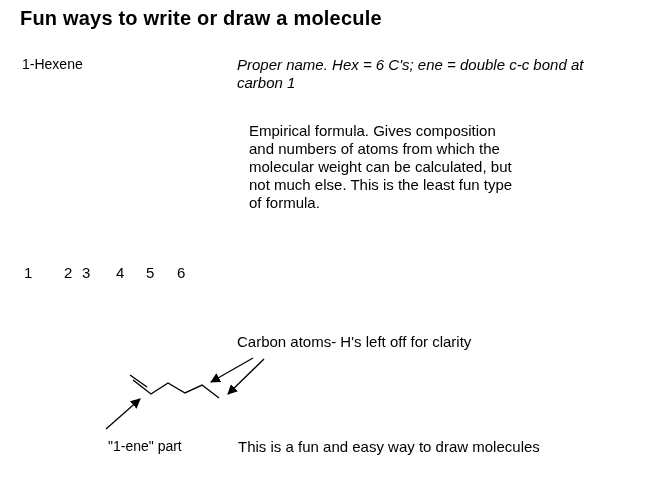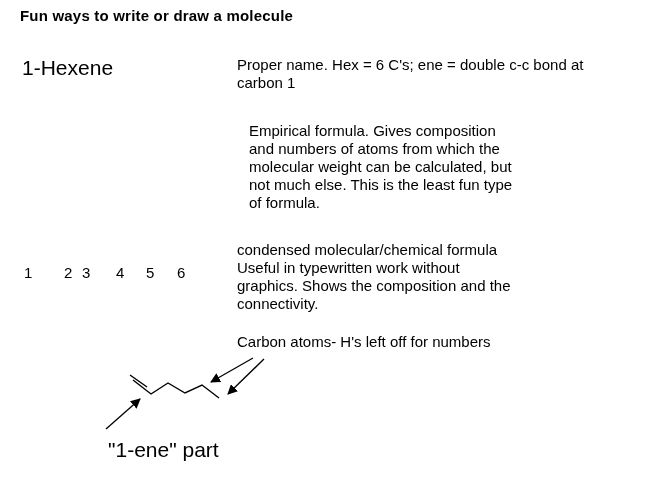--- a/index.html
+++ b/index.html
@@ -12,35 +12,35 @@
     width: 657px;
     height: 488px;
     background: #ffffff;
     font-family: "Liberation Sans", "DejaVu Sans", sans-serif;
     color: #000000;
     overflow: hidden;
   }
   .abs { position: absolute; }
   .title {
     left: 20px; top: 7px;
-    font-size: 15px;
+    font-size: 20px;
     font-weight: bold;
     letter-spacing: 0.2px;
   }
   .lbl {
-    font-size: 21px;
+    font-size: 14px;
   }
   .desc {
     font-size: 15px;
     line-height: 18px;
     white-space: pre-line;
     width: 420px;
   }
   .lbl-hexene { left: 22px; top: 56px; }
-  .desc-1 { left: 237px; top: 56px; }
+  .desc-1 { left: 237px; top: 56px; font-style: italic; }
   .formula-box {
     left: 15px; top: 115px;
     width: 62px; height: 28px;
     border: 2px dashed #ff5c5c;
     border-radius: 3px;
     display: flex;
     align-items: center;
     justify-content: center;
     font-size: 16px;
   }
@@ -94,26 +94,22 @@
 of formula.</div>
 
   <div class="cnums">
     <span>1</span>
     <span>2</span>
     <span>3</span>
     <span>4</span>
     <span>5</span>
     <span>6</span>
   </div>
-  <div class="abs desc desc-3">condensed molecular/chemical formula
-Useful in typewritten work without
-graphics. Shows the composition and the
-connectivity.</div>
 
-  <div class="abs desc carbon-note">Carbon atoms- H's left off for numbers</div>
+  <div class="abs desc carbon-note">Carbon atoms- H's left off for clarity</div>
 
   <svg class="abs drawing-svg" viewBox="0 0 657 488" xmlns="http://www.w3.org/2000/svg">
     <defs>
       <marker id="ah" markerUnits="userSpaceOnUse" markerWidth="12" markerHeight="10" refX="9" refY="5" orient="auto">
         <path d="M0,0 L10,5 L0,10 z" fill="#000000"></path>
       </marker>
     </defs>
 
     <g stroke="#000000" stroke-width="1.4" fill="none">
       <polyline points="133,380 151,394 168,383 185,393 202,385 219,398"></polyline>
@@ -121,14 +117,15 @@
     </g>
 
     <g stroke="#000000" stroke-width="1.3" fill="none">
       <line x1="253" y1="358" x2="211" y2="382" marker-end="url(#ah)"></line>
       <line x1="264" y1="359" x2="228" y2="394" marker-end="url(#ah)"></line>
       <line x1="106" y1="429" x2="140" y2="399" marker-end="url(#ah)"></line>
     </g>
   </svg>
 
   <div class="abs lbl ene-label">"1-ene" part</div>
+  <div class="abs desc caption">This is a fun and easy way to draw molecules</div>
 
 </div>
 
 </body></html>

